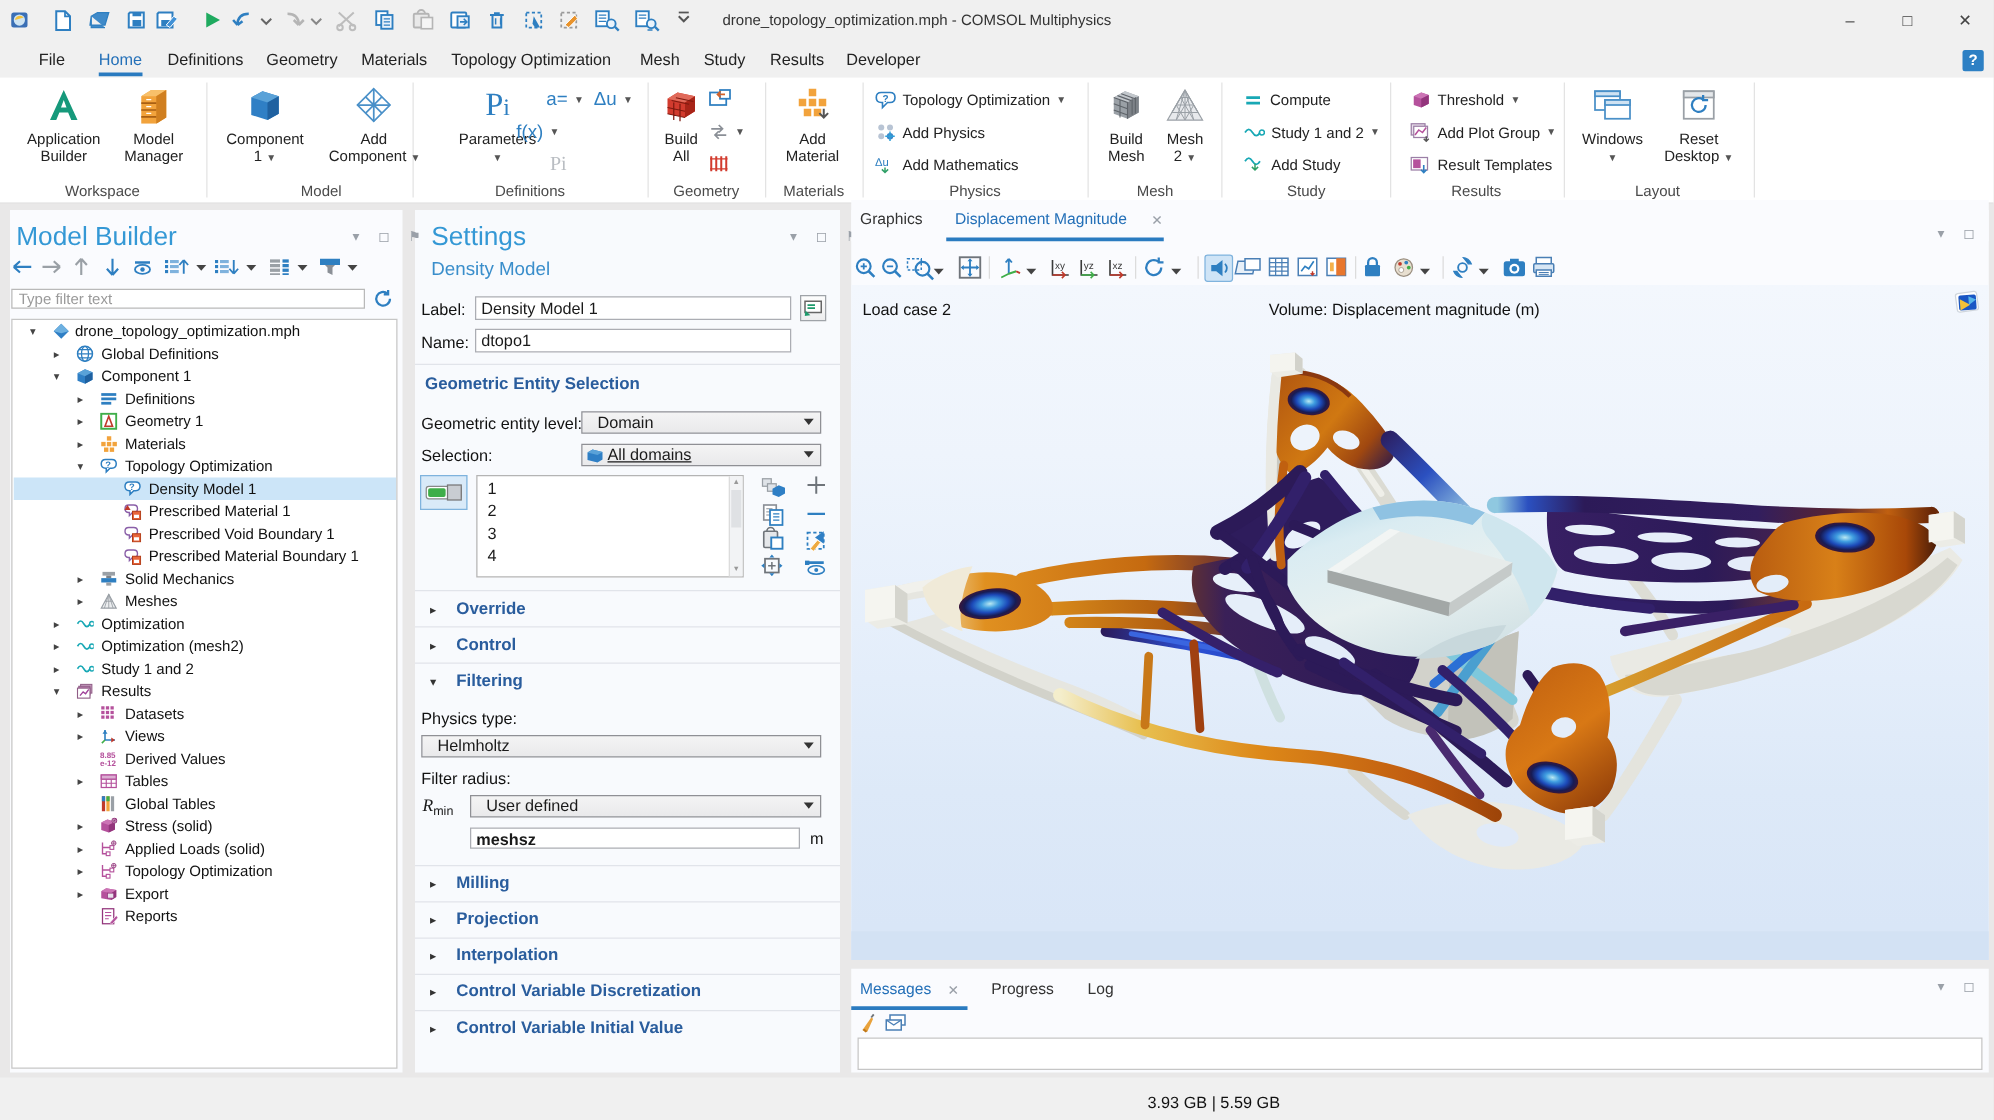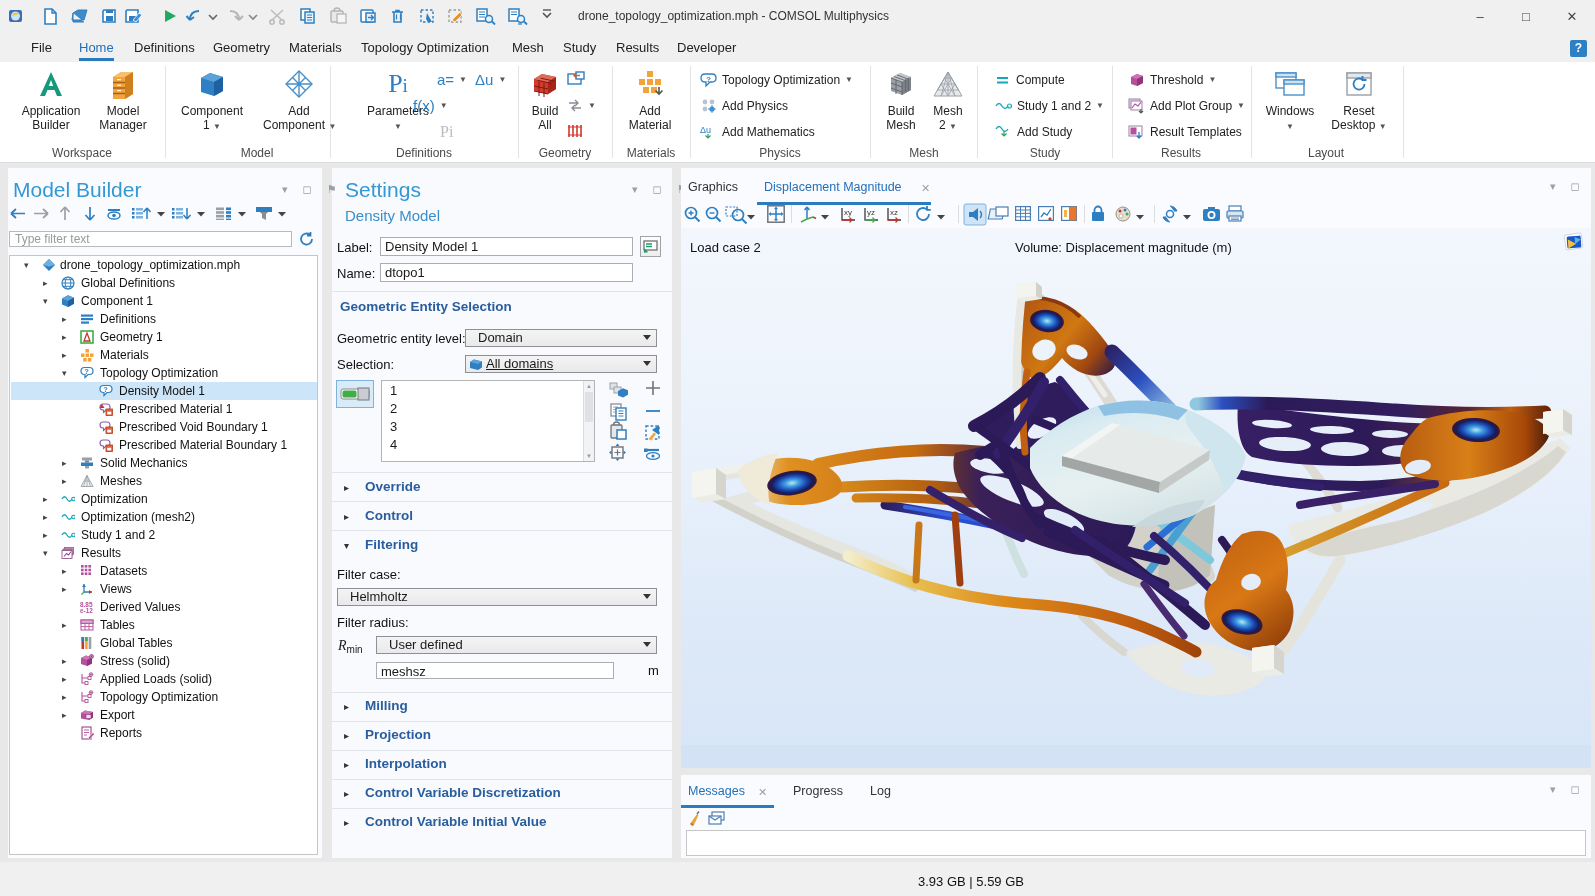--- a/index.html
+++ b/index.html
@@ -54,21 +54,21 @@
 #set-sub { left:345px; top:207px; font-size:15px; color:#3a8ecb;text-align:center; }
 .flbl { font-size:13px; color:#111; }
 .tinput { position:absolute; background:#fff; border:1px solid #abadb3; font-size:13px; padding:0 4px; line-height:17px; }
 .combo { position:absolute; background:linear-gradient(#f4f4f4,#e9e9eb); border:1px solid #8f9095; font-size:13px; line-height:16px; padding-left:12px; }
 .combo .cc { position:absolute; right:5px; top:5px; width:0; height:0; border-left:4px solid transparent; border-right:4px solid transparent; border-top:5px solid #333; }
 .sect { position:absolute; font-size:13.5px; font-weight:bold; color:#2a5d9d; }
 .sarr { position:absolute; font-size:10px; color:#333; }
 .shr { position:absolute; left:332px; width:340px; height:1px; background:#e1e4ea; }
 
 
-#gfx-tabs { left:681px; top:172px; width:910px; height:33px; background:#fafbfe; }
+#gfx-tabs { left:681px; top:160px; width:910px; height:33px; background:#fafbfe; }
 .gtab { position:absolute; top:8px; font-size:12.5px; color:#333; }
 .gtab.active { color:#2470b8; }
 #gfx-canvas { left:681px; top:228px; width:910px; height:540px; background:linear-gradient(180deg,#f3f7fd 0%,#eef4fc 25%,#e6effb 50%,#dde9f8 75%,#d9e6f7 95%,#d9e6f7 100%); }
 #gfx-strip { left:681px; top:745px; width:910px; height:23px; background:#d3e2f4; }
 #loadcase { left:690px; top:240px; font-size:13px; color:#111; }
 #voltitle { left:1015px; top:240px; font-size:13px; color:#111; }
 
 
 #msg-tabs { left:681px; top:775px; width:910px; height:30px; }
 #msg-box { left:686px; top:830px; width:900px; height:26px; background:#fff; border:1px solid #c6c6c6; }
@@ -796,26 +796,26 @@
 </svg>
 <div class="shr" style="top:472px"></div>
 <div class="abs sarr" style="left:344px;top:482px">▸</div>
 <div class="abs sect" style="left:365px;top:479px">Override</div>
 <div class="shr" style="top:501px"></div>
 <div class="abs sarr" style="left:344px;top:511px">▸</div>
 <div class="abs sect" style="left:365px;top:508px">Control</div>
 <div class="shr" style="top:530px"></div>
 <div class="abs sarr" style="left:344px;top:540px">▾</div>
 <div class="abs sect" style="left:365px;top:537px">Filtering</div>
-<div class="abs flbl" style="left:337px;top:567px">Filter case:</div>
+<div class="abs flbl" style="left:337px;top:567px">Physics type:</div>
 <div class="abs combo" style="left:337px;top:588px;width:320px;height:18px;">Helmholtz<span class="cc"></span></div>
 <div class="abs flbl" style="left:337px;top:615px">Filter radius:</div>
 <div class="abs" style="left:338px;top:638px;font-size:14px;font-style:italic;font-family:'Liberation Serif',serif;">R<span style="font-size:10px;vertical-align:-3px;font-style:normal;font-family:'Liberation Sans',sans-serif">min</span></div>
 <div class="abs combo" style="left:376px;top:636px;width:281px;height:18px;">User defined<span class="cc"></span></div>
-<div class="abs tinput" style="left:376px;top:662px;width:238px;height:17px;">meshsz</div>
+<div class="abs tinput" style="left:376px;top:662px;width:264px;height:17px;font-weight:bold;">meshsz</div>
 <div class="abs flbl" style="left:648px;top:663px">m</div>
 <div class="shr" style="top:692px"></div>
 <div class="abs sarr" style="left:344px;top:701px">▸</div>
 <div class="abs sect" style="left:365px;top:698px">Milling</div>
 <div class="shr" style="top:721px"></div>
 <div class="abs sarr" style="left:344px;top:730px">▸</div>
 <div class="abs sect" style="left:365px;top:727px">Projection</div>
 <div class="shr" style="top:750px"></div>
 <div class="abs sarr" style="left:344px;top:759px">▸</div>
 <div class="abs sect" style="left:365px;top:756px">Interpolation</div>

